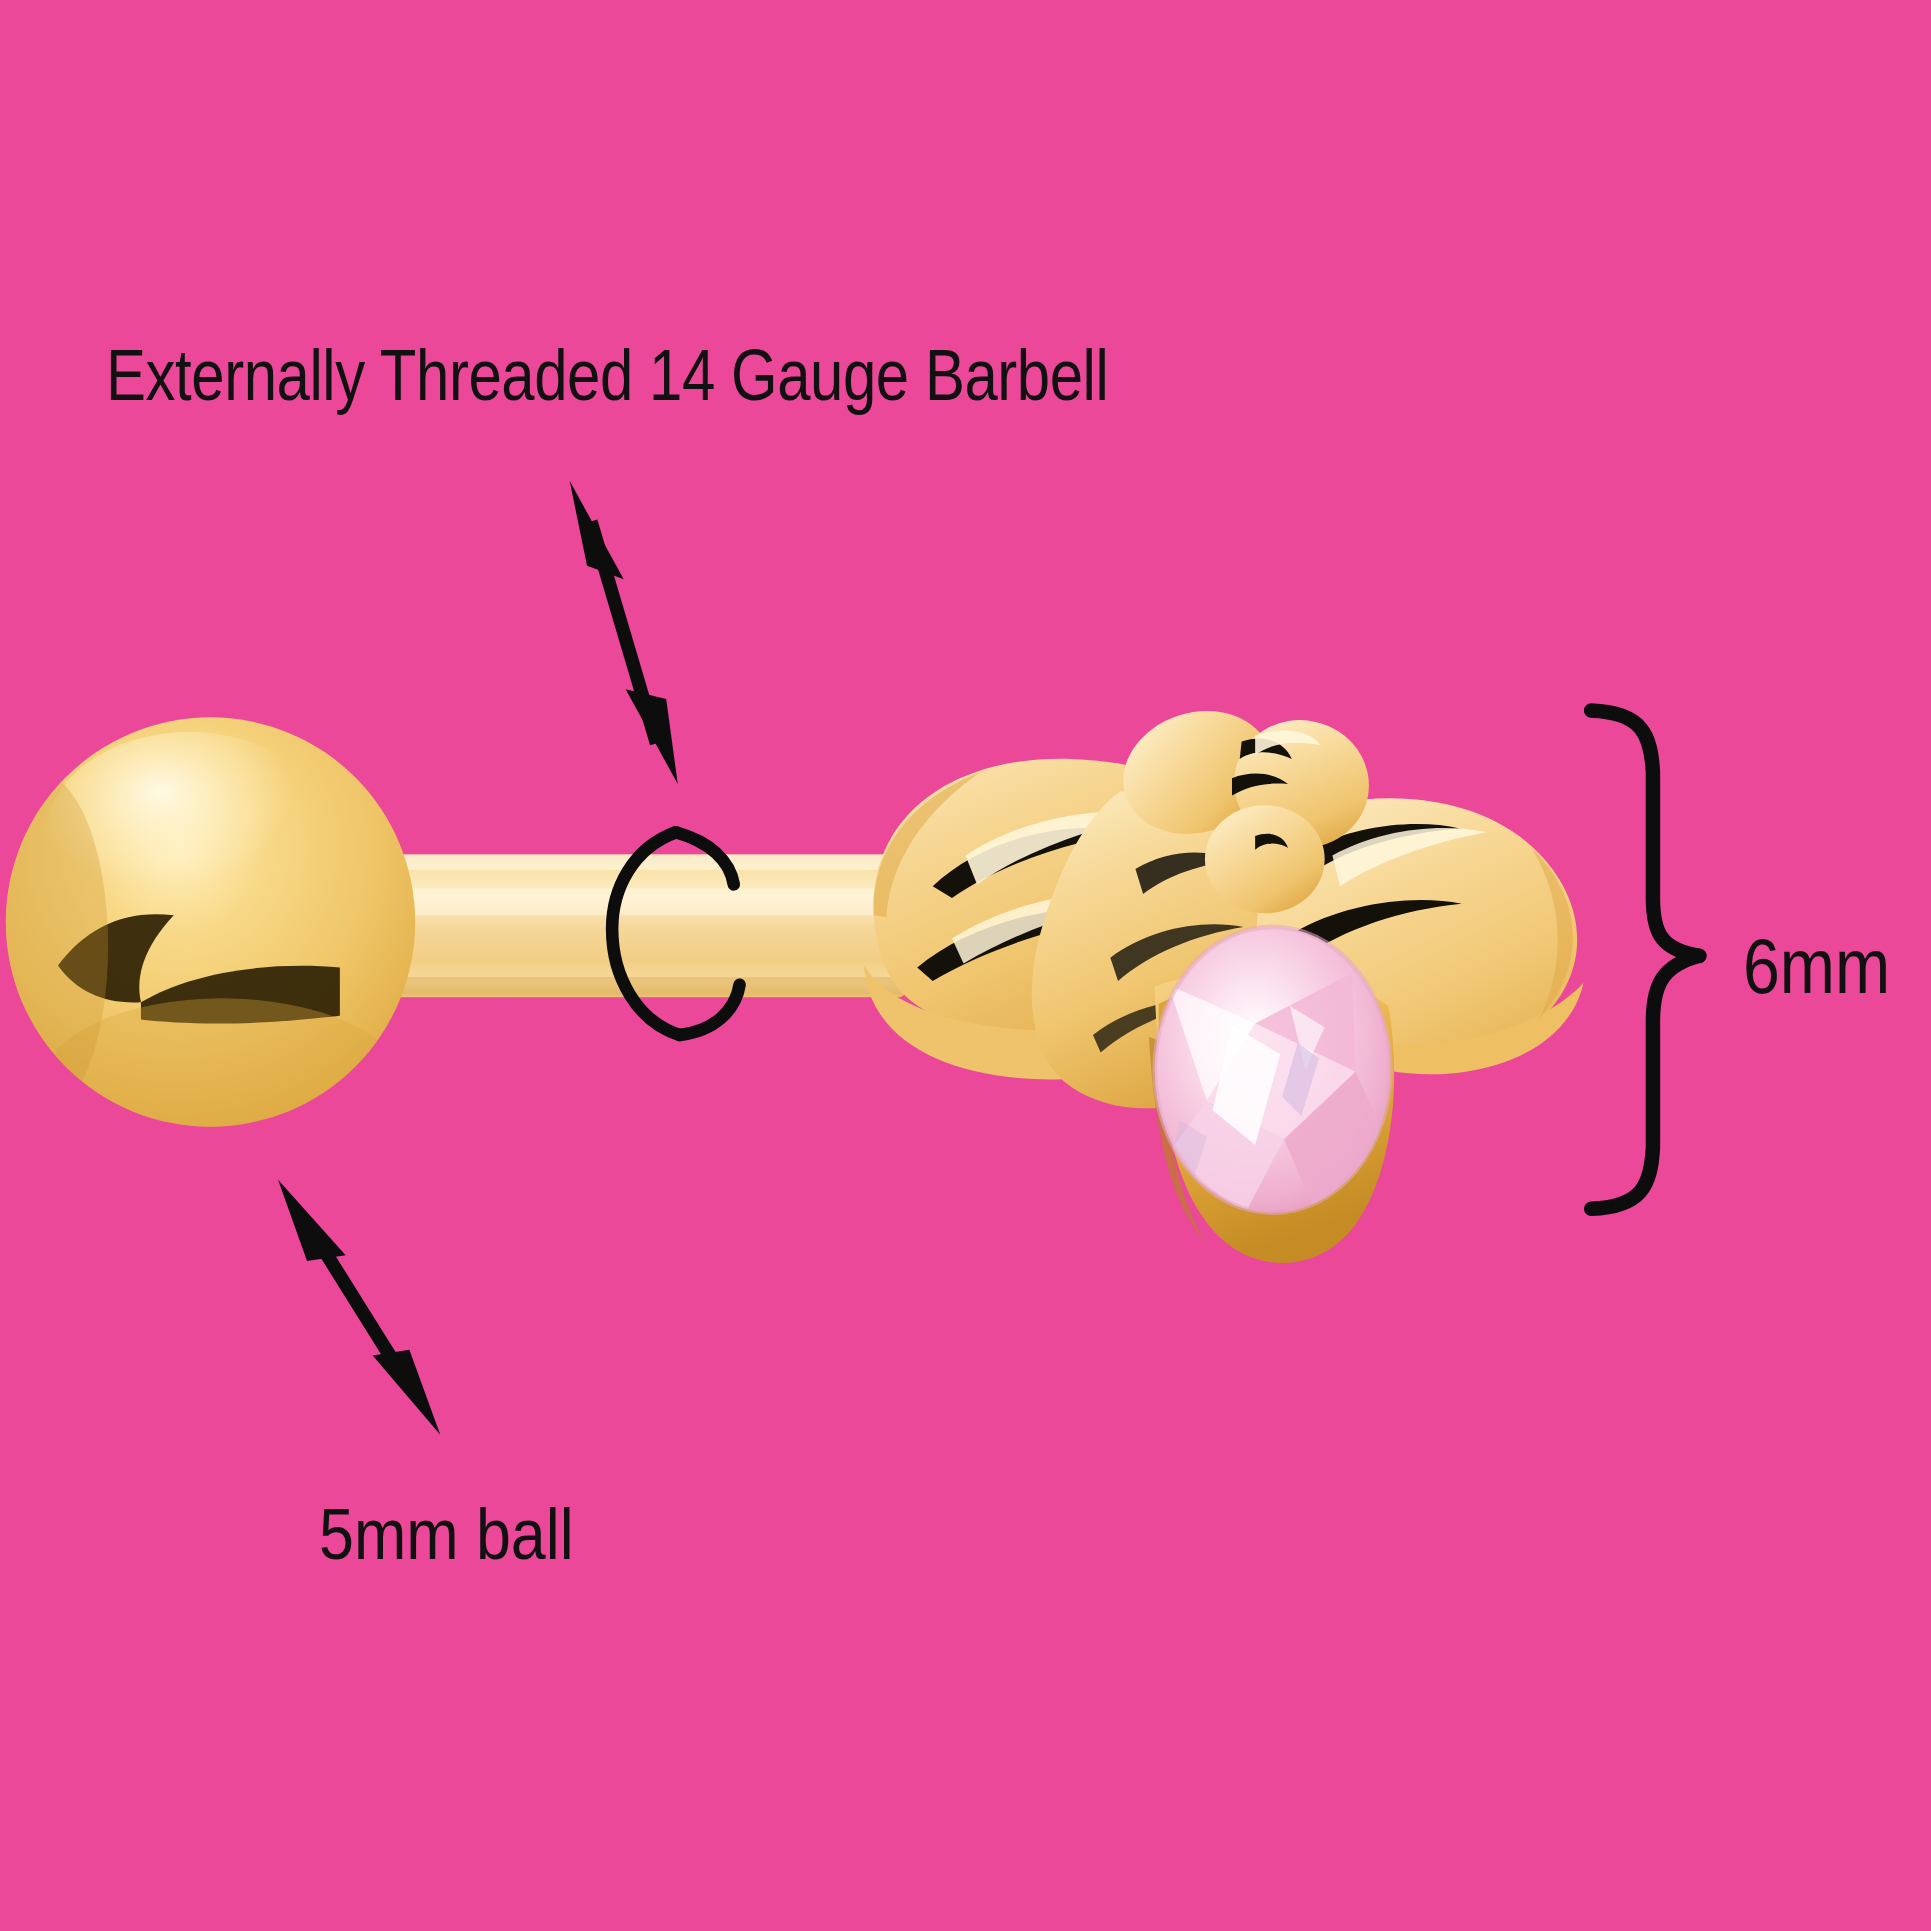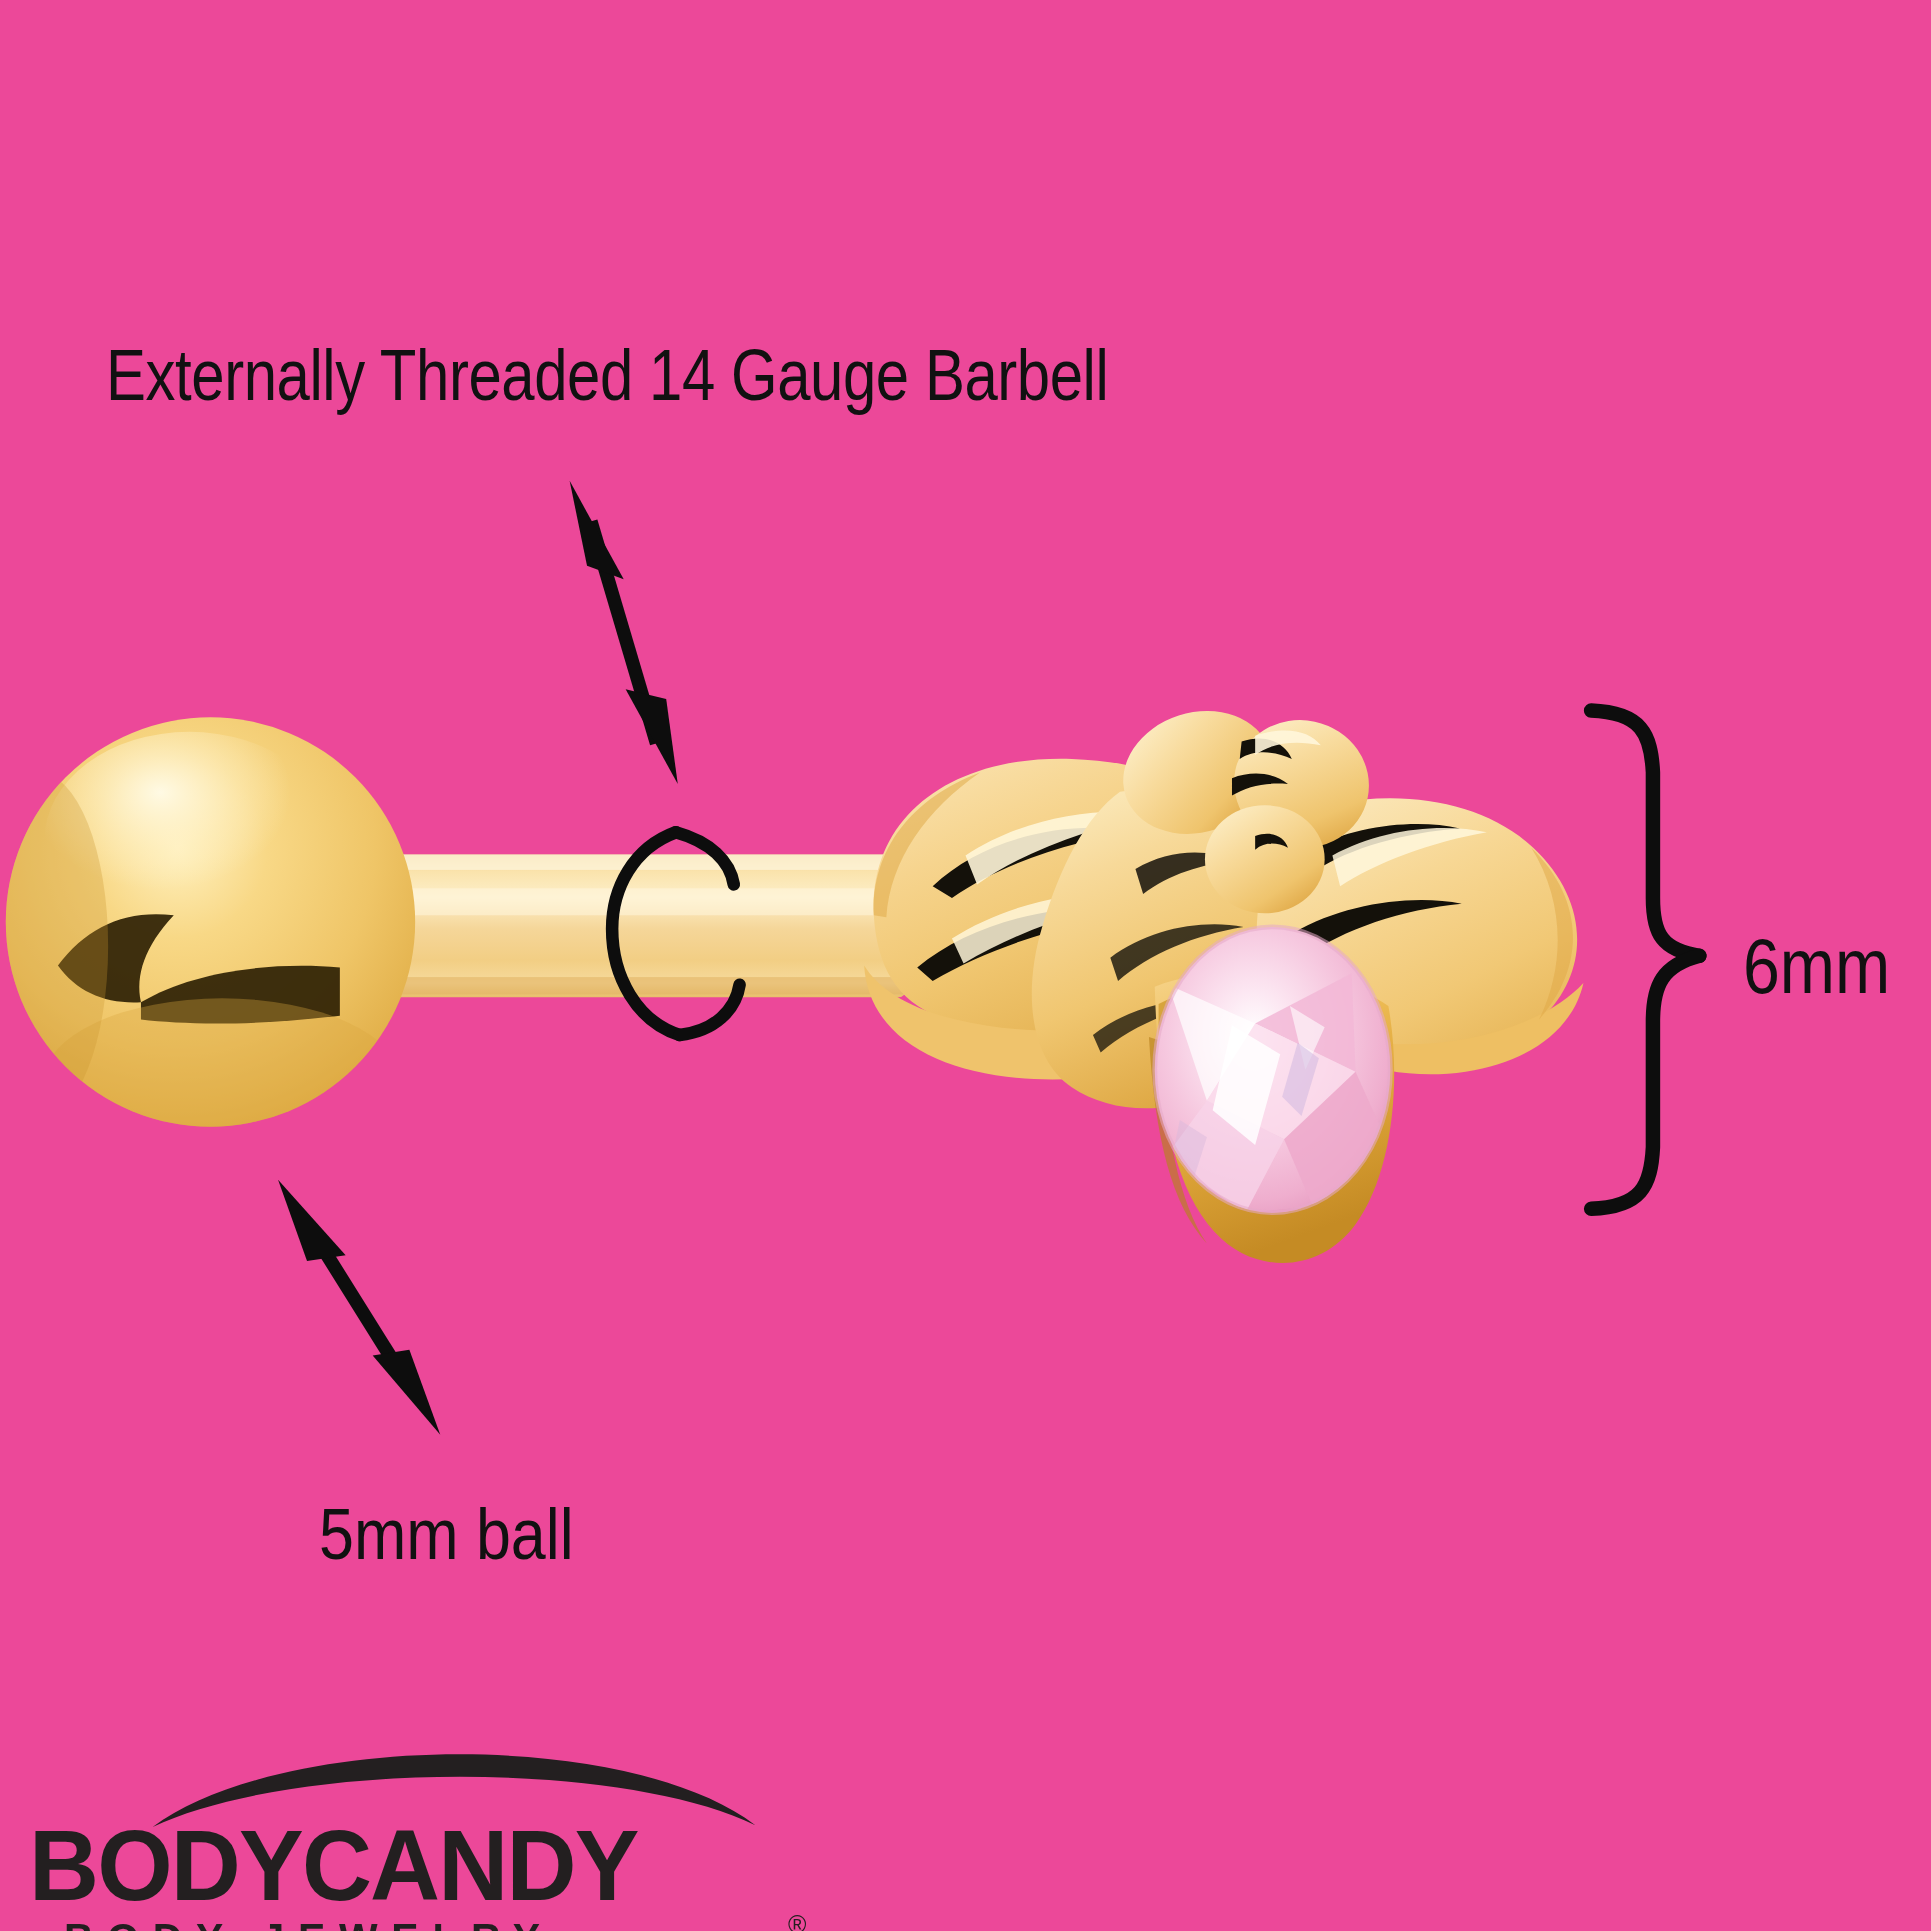--- a/index.html
+++ b/index.html
@@ -353,23 +353,15 @@
                C1712 1020 1722 1000 1760 990"></path>
     </g>
   </svg>
 
   <div class="anno" id="title-label">Externally Threaded 14 Gauge Barbell</div>
 
   <div class="anno" id="ball-label">5mm ball</div>
 
   <div class="anno" id="length-label">6mm</div>
 
-  <div id="logo">
-    <svg width="850" height="97" viewBox="0 0 880 100" style="position:absolute;left:0;top:0">
-      <path d="M128 92 C260 -6 620 -10 752 90 C612 22 270 24 128 92 Z" fill="#231f20"></path>
-    </svg>
-    <div id="logo-wordmark">BODYCANDY</div>
-    <div id="logo-tagline">BODY JEWELRY</div>
-    <div id="logo-reg">®</div>
-  </div>
 
 </div>
 
 
 </body></html>

